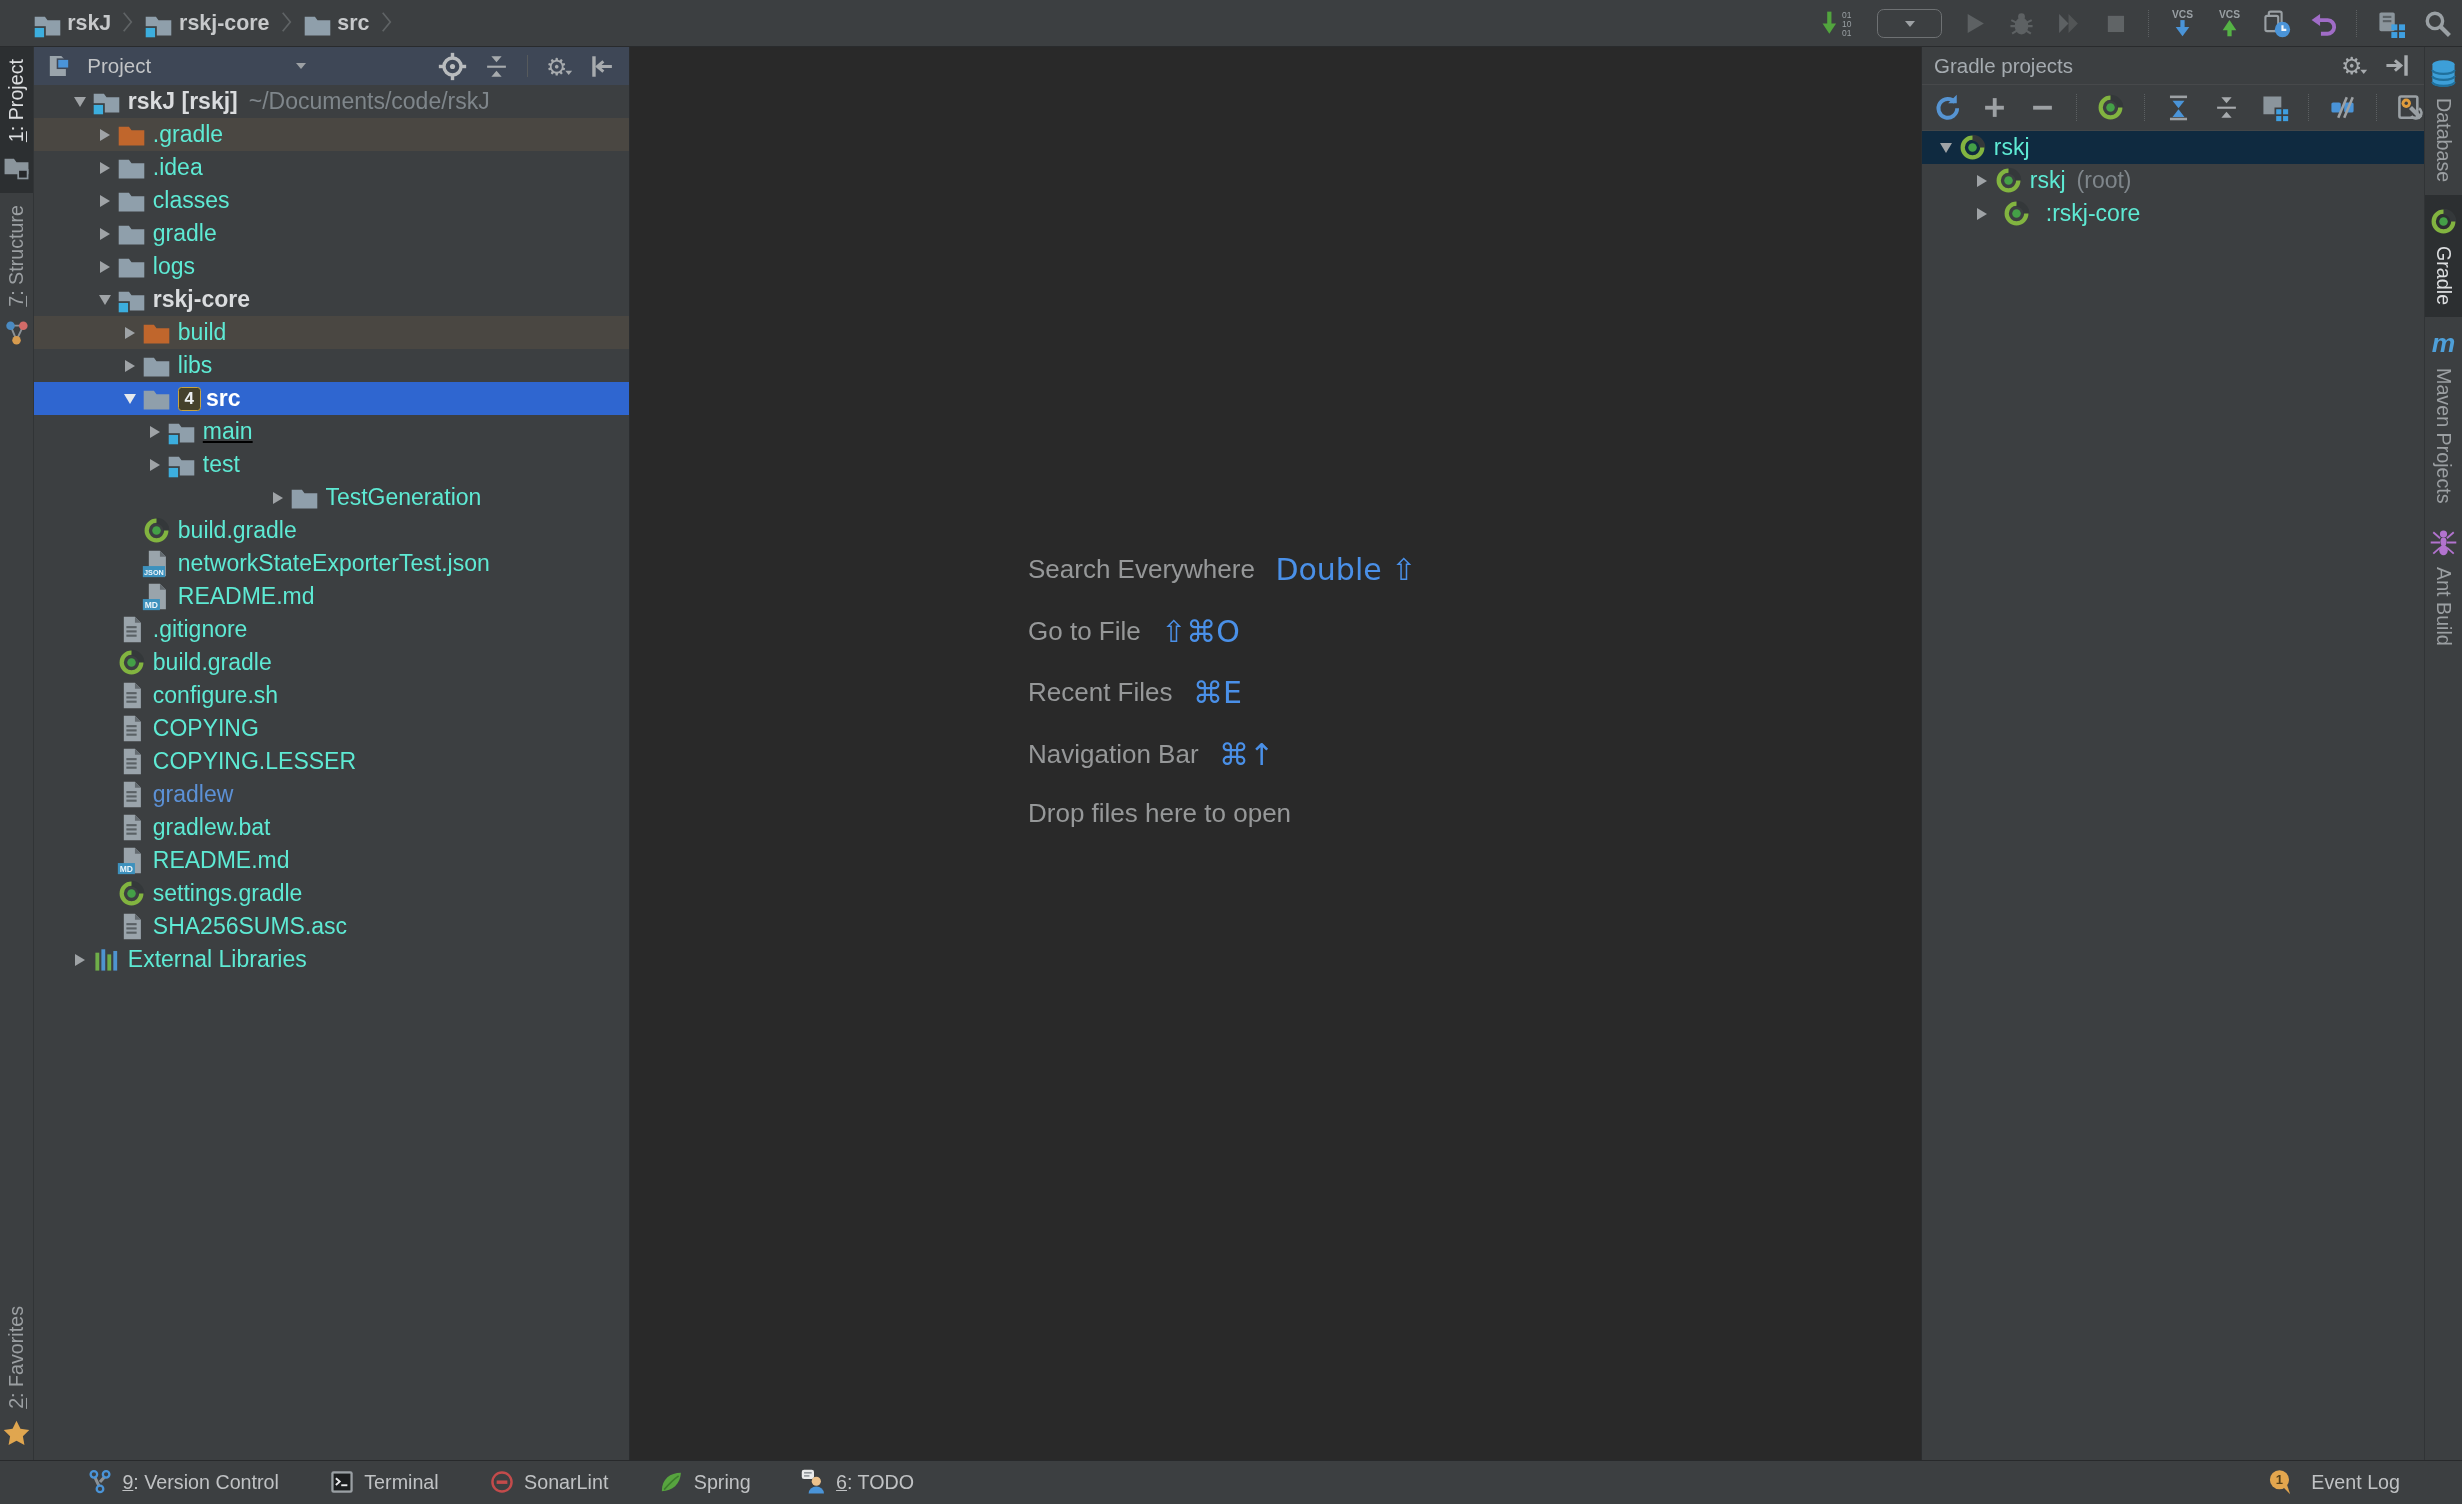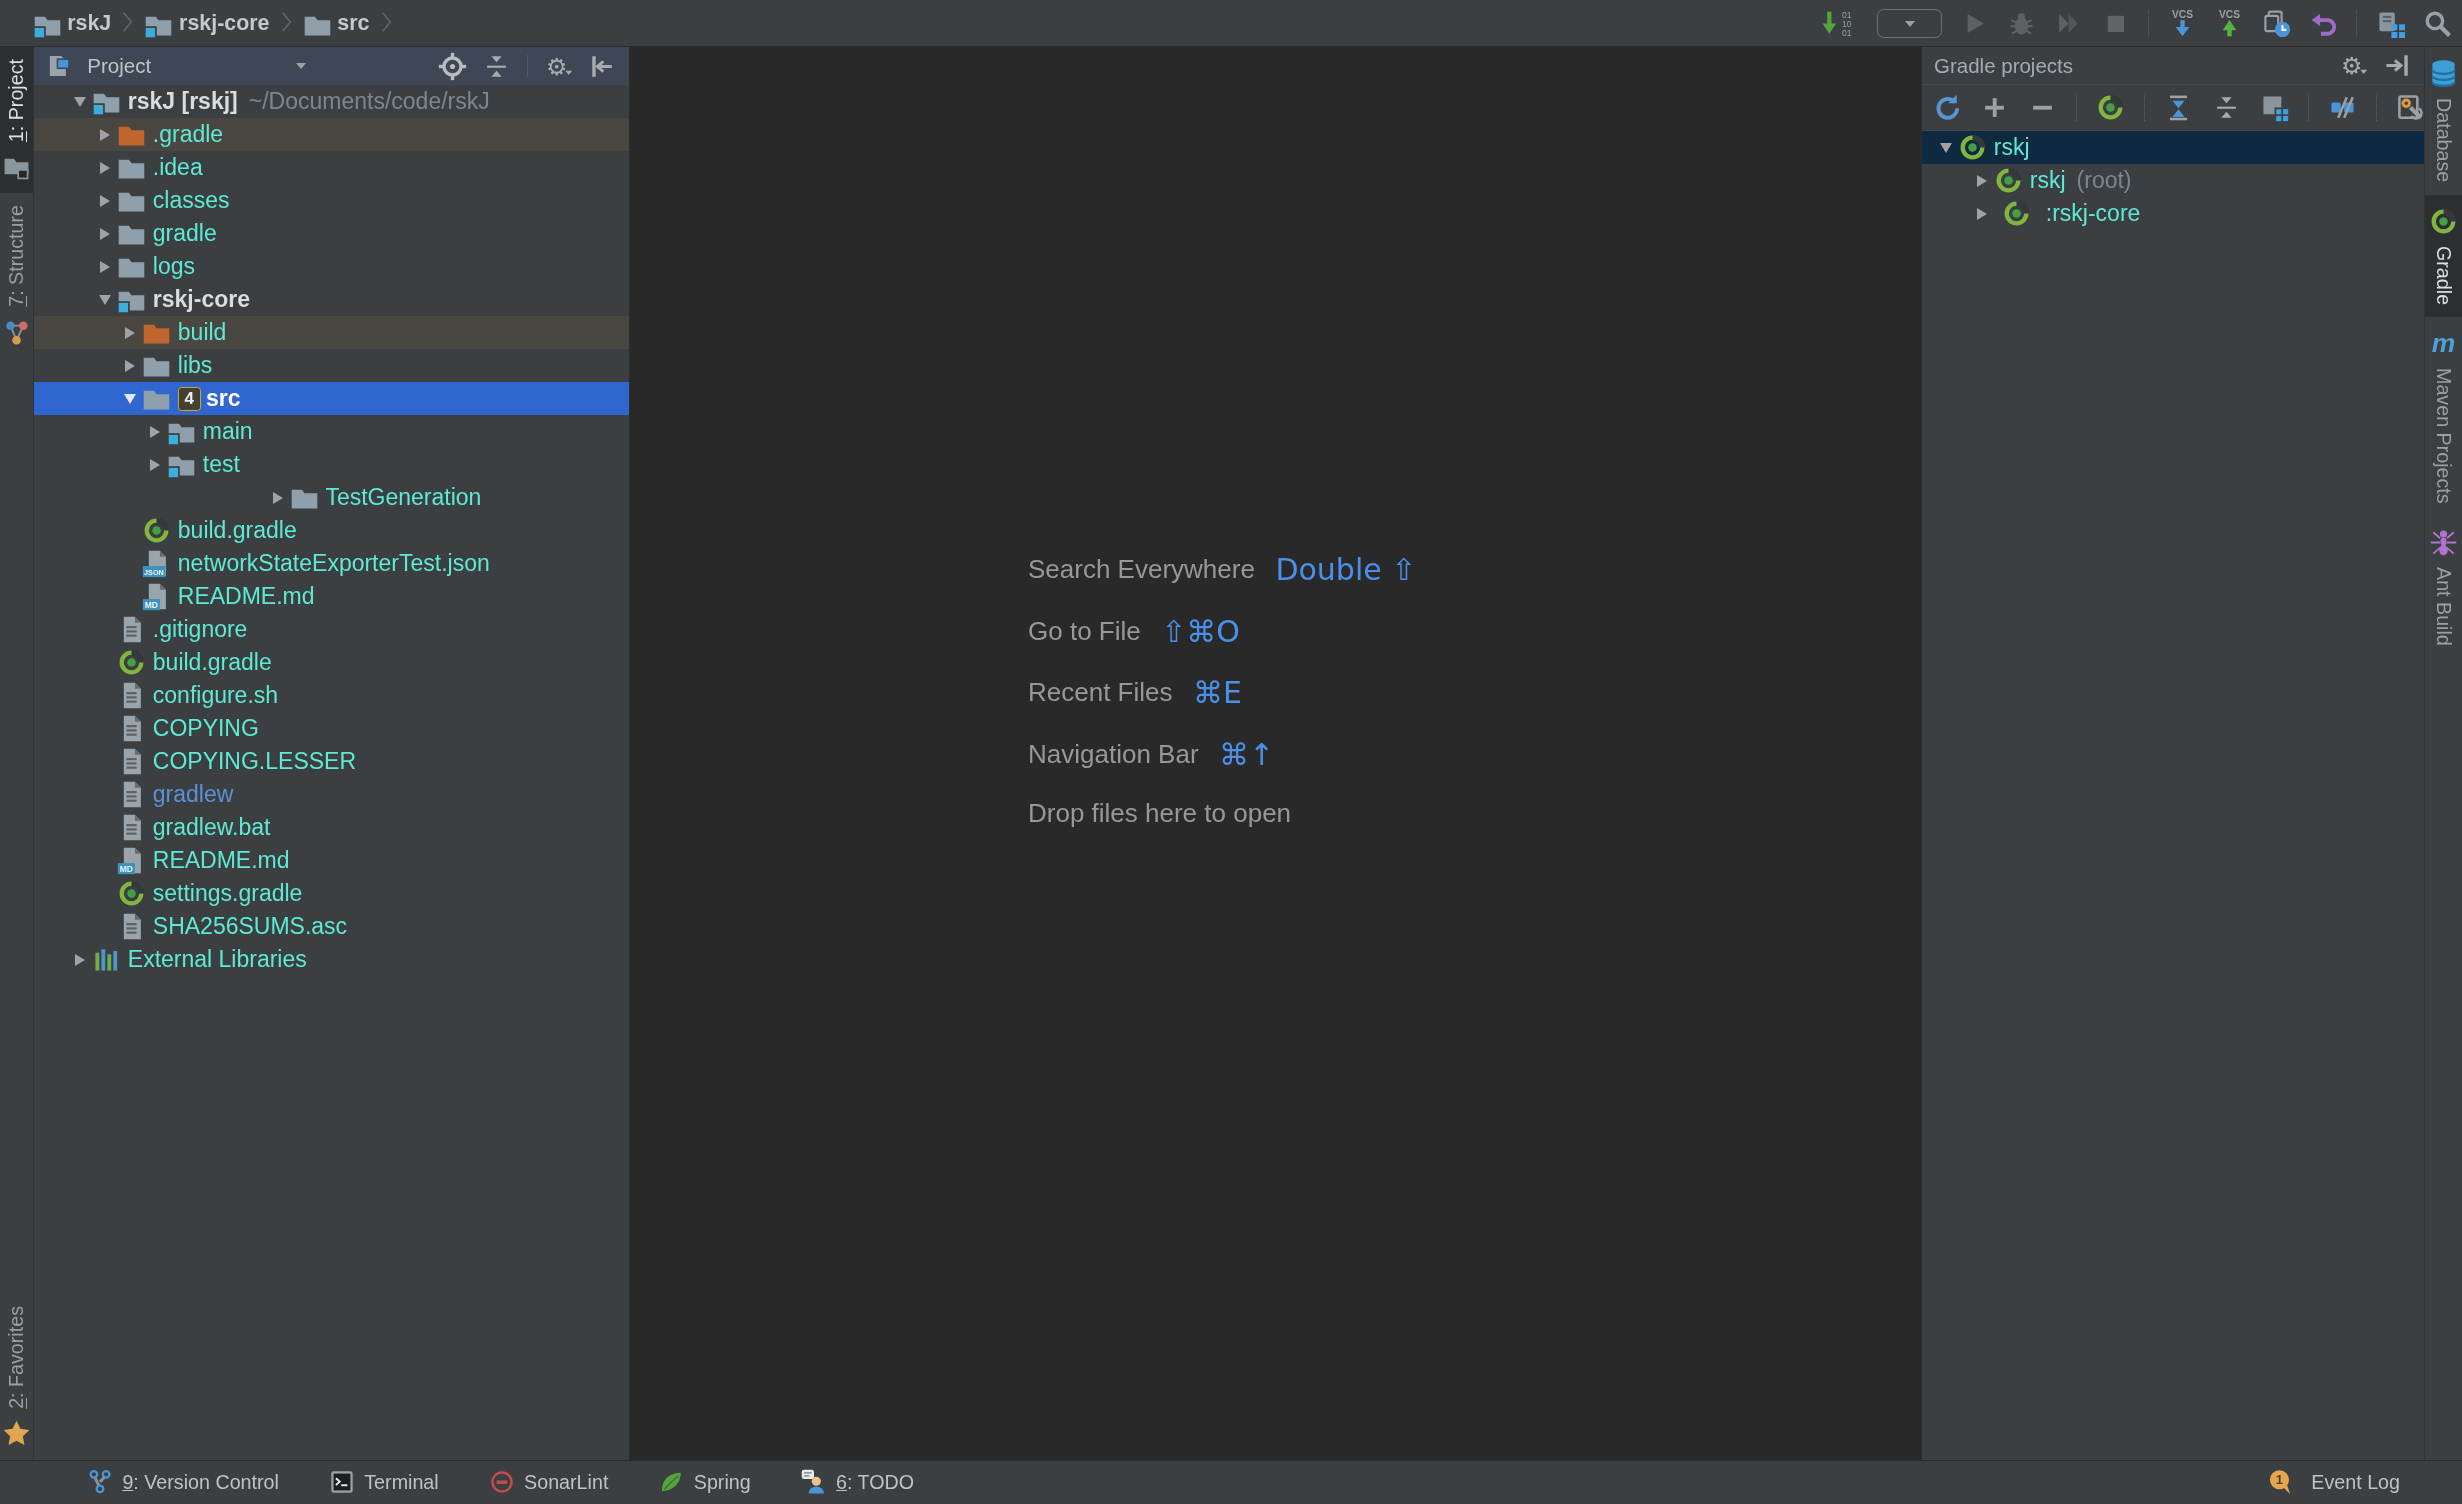--- a/index.html
+++ b/index.html
@@ -396,21 +396,21 @@
             <span class="tri-d"></span>
           </div>
           <div class="iconbox">
             <svg class="ic" viewBox="0 0 34 34">
               <path d="M2 8 h12 l3 4 h15 v18 H2 z" fill="#8f9fab"></path>
             </svg>
           </div>
           <div class="bookmark">4</div>
           <div class="t-label t-bold">src</div>
         </div>
-        <div class="tree-row" style="padding-left: 109px;">
+        <div class="tree-row" style="padding-left: 109px; text-decoration: underline;">
           <div class="arrowbox">
             <span class="tri-r"></span>
           </div>
           <div class="iconbox">
             <svg class="ic" viewBox="0 0 34 34">
               <path d="M2 8 h12 l3 4 h15 v18 H2 z" fill="#8f9fab"></path>
               <rect x="1" y="20" width="13" height="13" fill="#3caede" stroke="#3c3f41" stroke-width="2"></rect>
             </svg>
           </div>
           <div class="t-label">main</div>

